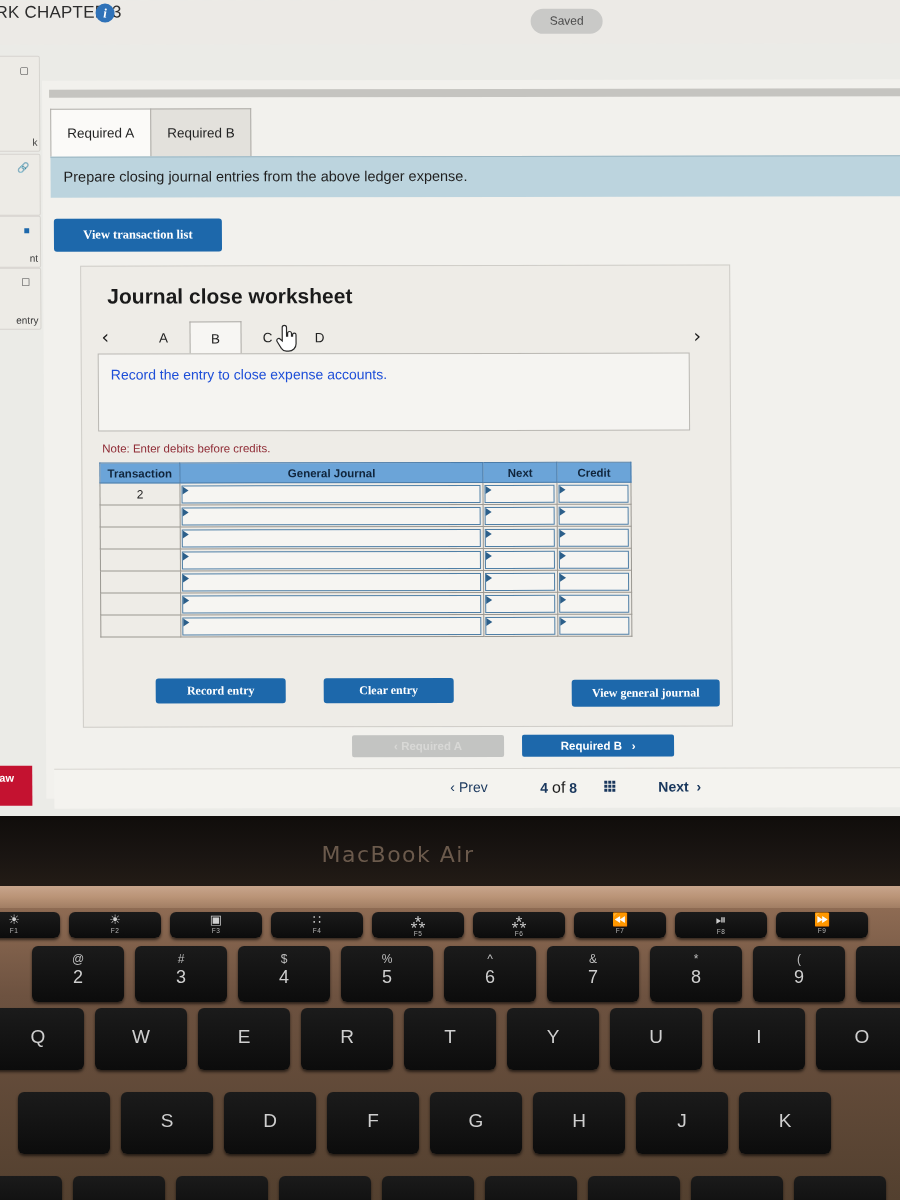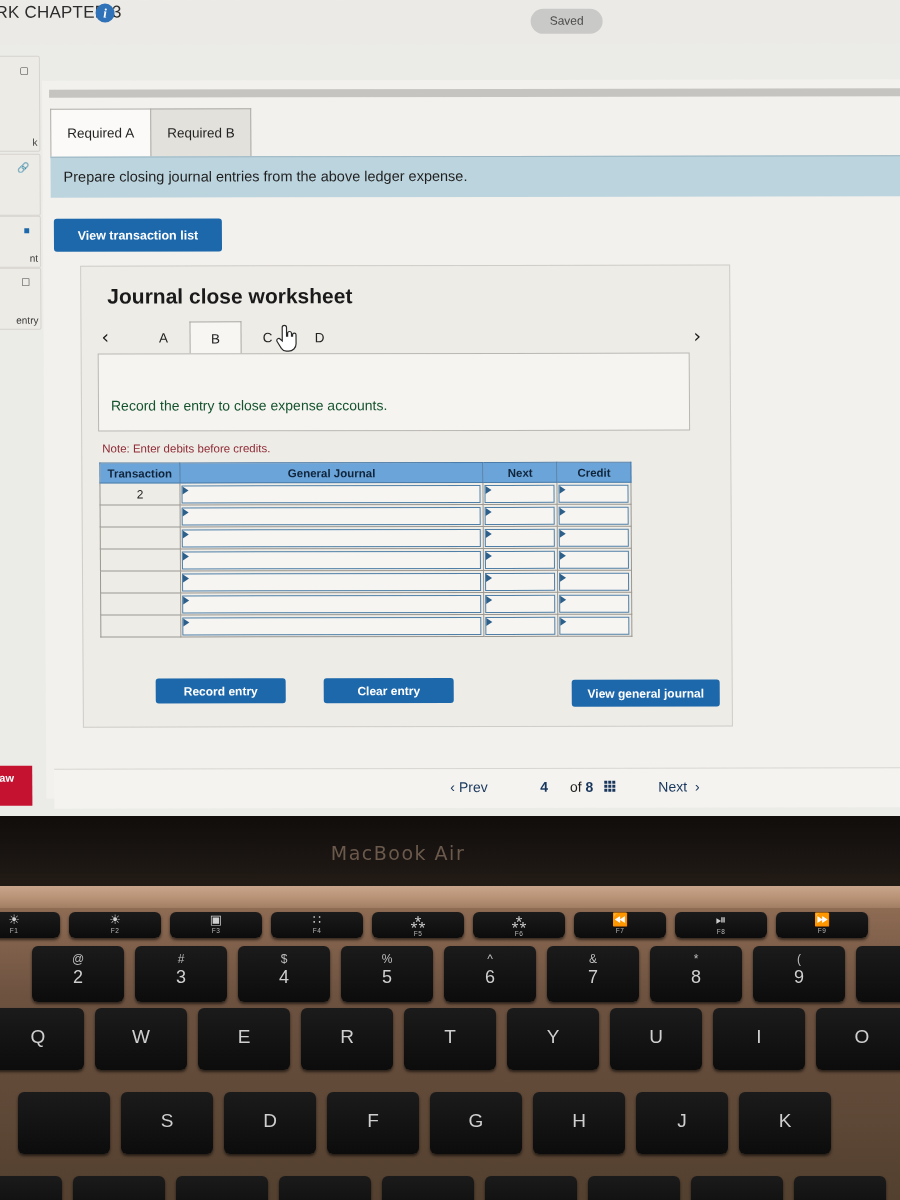--- a/index.html
+++ b/index.html
@@ -101,21 +101,21 @@
     background: #bcd4de; border-top: 1px solid #9bb6c2;
   }
   .prompt-text {
     position: absolute; left: 13px; top: 11px;
     font-size: 14.5px; color: #1f1f1f; white-space: nowrap;
   }
 
   .btn {
     border: none; cursor: pointer;
     background: #1d68ab; color: #fff;
-    font-family: Liberation Sans, sans-serif;
+    font-family: Liberation Serif, serif;
     font-size: 12px; font-weight: bold;
     border-radius: 3px;
   }
   .view-tx-btn {
     position: absolute; left: 11px; top: 138px;
     width: 168px; height: 33px;
     font-size: 12.5px;
   }
 
   
@@ -151,21 +151,21 @@
     position: absolute; left: 176px; top: 3px;
     width: 26px; height: 28px; color: #2a2a2a;
   }
 
   .inst-box {
     position: absolute; left: 16px; top: 87px; width: 592px; height: 78px;
     background: #f5f4f1; border: 1px solid #b9b7b2;
   }
   .inst-text {
     position: absolute; left: 12px; top: 12px;
-    font-size: 14px; color: #14532d; margin-top: 31px;
+    font-size: 14px; color: #1d4ed8;
   }
 
   .note {
     position: absolute; left: 20px; top: 176px;
     font-size: 11.5px; color: #8f2b35;
   }
 
   
   .jtable {
     position: absolute; left: 17px; top: 196px;
@@ -221,35 +221,35 @@
     background: #f4f3ef; border-top: 1px solid #d8d6d1;
   }
   .pg-item {
     position: absolute; top: 10px;
     font-size: 14px; color: #18365c; text-align: right;
   }
   .pg-prev { left: 396px; }
   .pg-count { left: 486px; color: #1c1c1c; }
   .pg-count b { color: #18365c; }
   .pg-grid { left: 550px; top: 12px; }
-  .pg-next { left: 604px; }
+  .pg-next { left: 604px; font-weight: bold; }
   .grid-icon { display: inline-block; width: 15px; height: 15px; }
   .grid-icon i {
     float: left; width: 3px; height: 3px; margin: 0 1px 1px 0;
     background: #18365c;
   }
 
   
   .laptop-top {
     position: absolute; left: 0; top: 816px; width: 900px; height: 74px;
     background: linear-gradient(180deg,#100d0b 0%,#1a1512 55%,#241c16 100%);
   }
   .brand {
     position: absolute; left: 0; top: 842px; width: 796px;
-    text-align: center; font-size: 19px; color: #6b5a4c;
+    text-align: center; font-size: 22px; color: #6b5a4c;
     letter-spacing: 1.5px;
     font-family: "DejaVu Sans", sans-serif;
   }
   .hinge {
     position: absolute; left: 0; top: 886px; width: 900px; height: 24px;
     background: linear-gradient(180deg,#c8a58c 0%,#ba9477 45%,#9d7a60 100%);
   }
   .deck {
     position: absolute; left: 0; top: 908px; width: 900px; height: 292px;
     background: linear-gradient(180deg,#8e6b53 0%,#6d5240 30%,#53402f 100%);
@@ -483,29 +483,39 @@
               </tbody>
         </table>
 
         <div class="ws-actions">
           <button class="btn btn-record">Record entry</button>
           <button class="btn btn-clear">Clear entry</button>
           <button class="btn btn-viewgj">View general journal</button>
         </div>
       </div>
 
+      <div class="reqnav">
+        <div class="reqnav-btn reqnav-prev">
+          <span>‹</span>
+          <span>Required A</span>
+        </div>
+        <div class="reqnav-btn reqnav-next">
+          <span>Required B</span>
+          &nbsp;&nbsp;<span>›</span>
+        </div>
+      </div>
 
       <div class="pager">
         <div class="pg-item pg-prev">
           <span>‹</span>
           <span>Prev</span>
         </div>
         <div class="pg-item pg-count">
           <b>4</b>
-          <span style="font-size:14px;margin-left:18px;">of</span>
+          <span style="font-size:16px;">of</span>
           <b>8</b>
         </div>
         <div class="pg-item pg-grid">
           <span class="grid-icon">
             <i></i><i></i><i></i><i></i><i></i><i></i><i></i><i></i><i></i>
           </span>
         </div>
         <div class="pg-item pg-next">
           <span>Next</span>
           &nbsp;<span>›</span>

